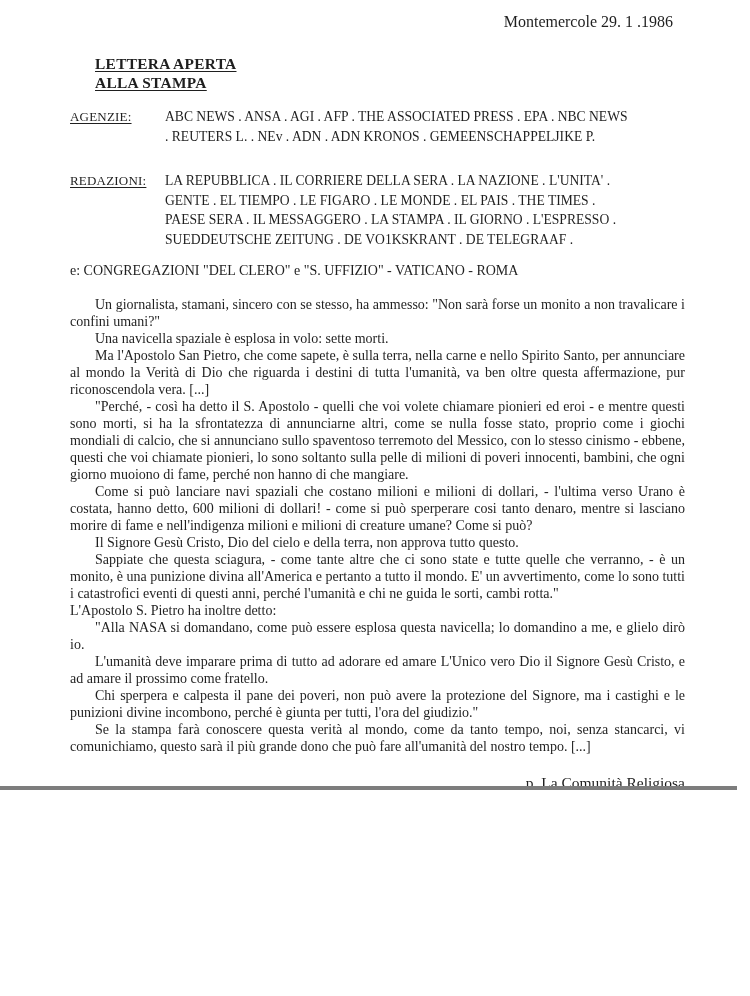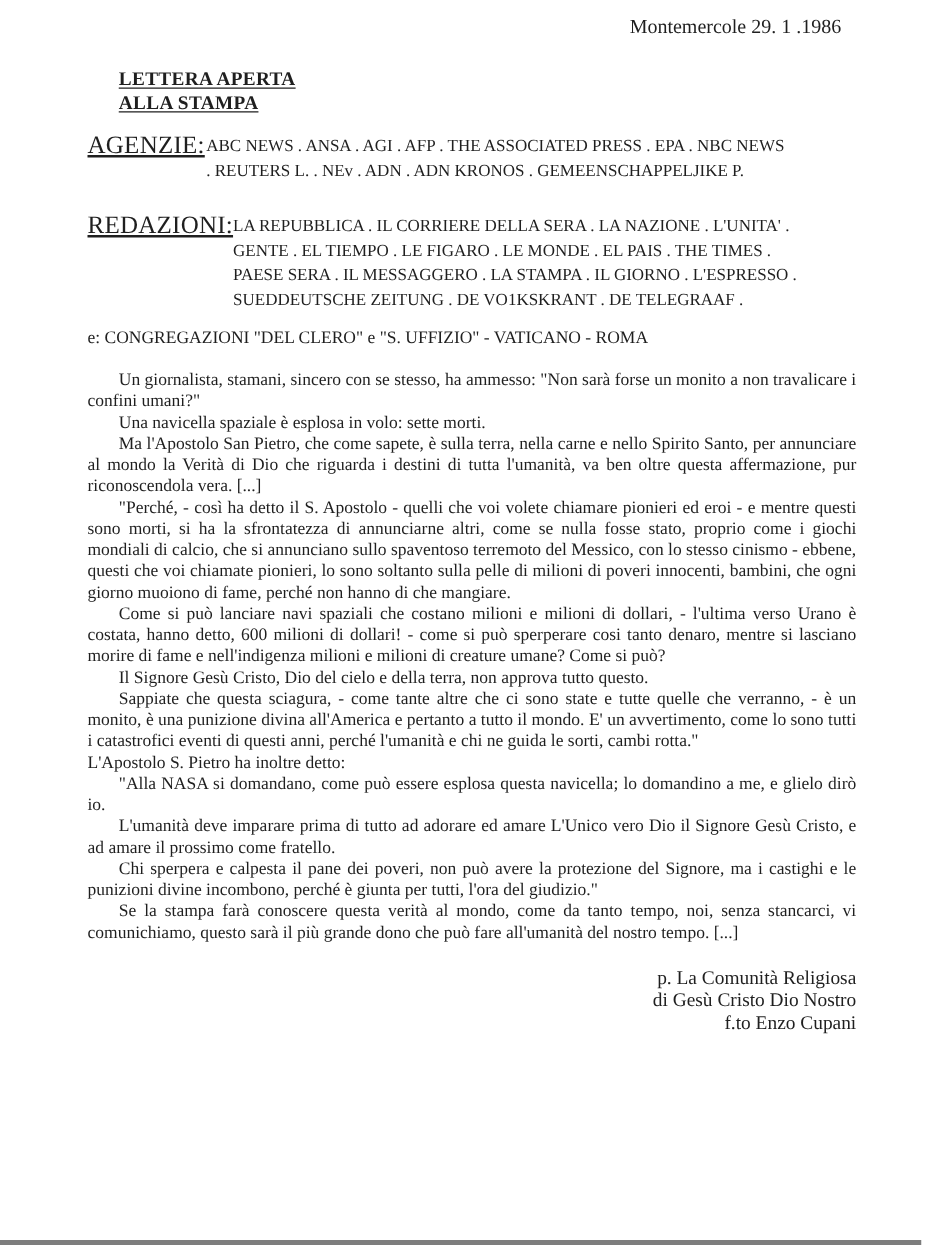--- a/index.html
+++ b/index.html
@@ -1,28 +1,28 @@
 <!DOCTYPE html>
 <html><head>
 <meta charset="utf-8">
 <style>
   html,body{margin:0;padding:0;}
   body{width:750px;height:996px;background:#ffffff;}
   .page{
-    position:relative;width:750px;height:996px;background:#ffffff;
+    position:relative;width:750px;height:790px;background:#ffffff;
     color:#1f1f1f;font-family:"Liberation Serif",serif;overflow:hidden;
   }
   .content{padding:13px 65px 0 70px;}
   .dateline{text-align:right;font-size:16px;line-height:17px;padding-right:12px;}
   .title-block{margin:25px 0 0 25px;font-size:15.4px;line-height:18.5px;letter-spacing:.3px;}
   .title-line{text-decoration:underline;text-underline-offset:2px;display:block;width:max-content;font-weight:bold;}
   .addr{display:flex;}
   .addr-agenzie{margin-top:15px;}
   .addr-redazioni{margin-top:25px;}
-  .addr-label{flex:0 0 95px;font-size:20px;line-height:19.5px;letter-spacing:.2px;
+  .addr-label{flex:0 0 95px;font-size:13px;line-height:19.5px;letter-spacing:.2px;
     text-decoration:underline;text-underline-offset:2px;}
   .addr-lines{flex:1;font-size:13.6px;}
   .addr-lines .addr-line{line-height:19.5px;white-space:nowrap;}
   .extra-line{margin-top:13px;font-size:14px;line-height:18px;white-space:nowrap;}
   .body-text{margin-top:16px;font-size:14px;line-height:17px;text-align:justify;}
   .body-text p{margin:0;text-indent:25px;}
   .body-text p.pn{text-indent:0;}
   .signature{margin-top:19px;text-align:right;font-size:15.5px;line-height:18px;}
   .signature div{white-space:nowrap;}
   .scan-edge{position:absolute;left:0;bottom:0;width:737px;height:4px;background:#7d7d7d;}

